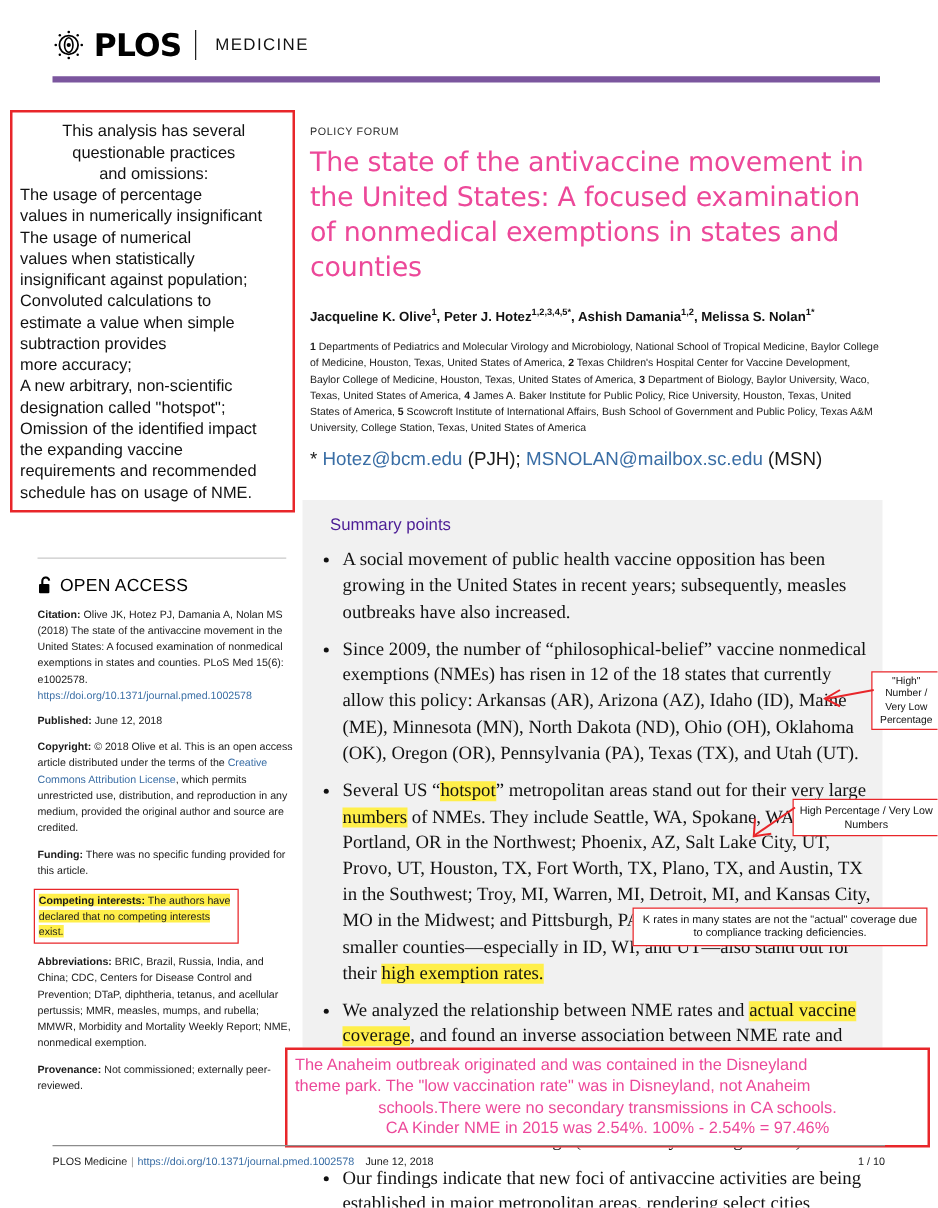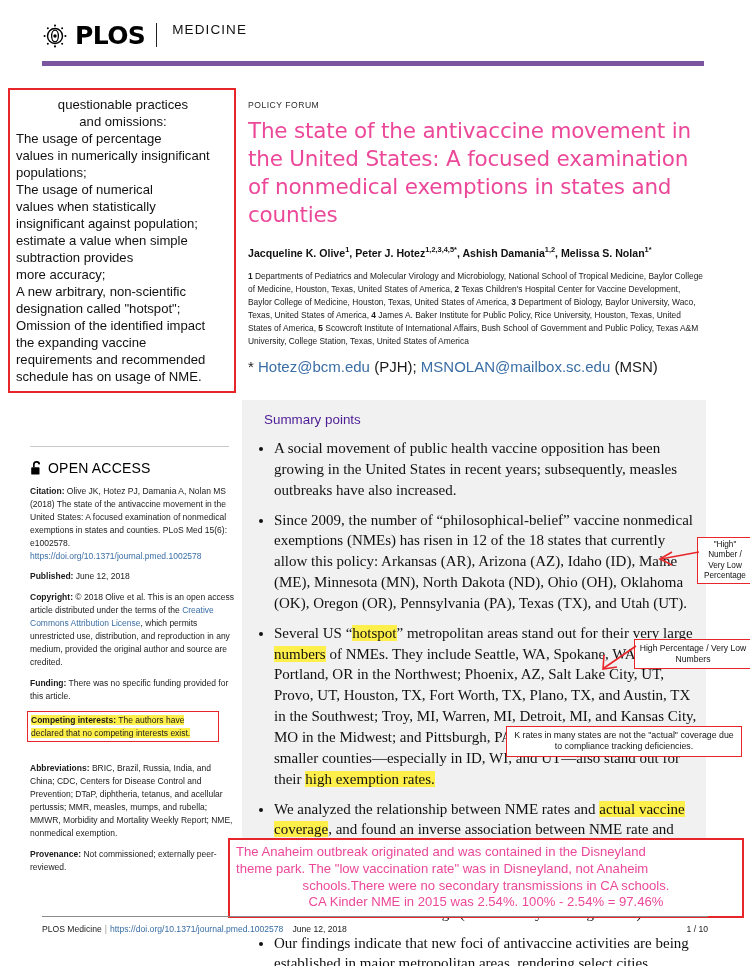--- a/index.html
+++ b/index.html
@@ -14,21 +14,21 @@
     overflow: hidden;
   }
 
   
   .header {
     position: absolute;
     left: 0; top: 0; width: 750px; height: 72px;
   }
   .plos-logo {
     position: absolute; left: 42px; top: 23px;
-    display: flex; gap: 7px;
+    display: flex; align-items: center; gap: 7px;
   }
   .plos-mark { width: 26px; height: 26px; display:block; }
   .plos-word {
     font-family: "DejaVu Sans", sans-serif;
     font-weight: 700;
     font-size: 25px;
     letter-spacing: -0.6px;
     color: #000;
     line-height: 1;
   }
@@ -86,23 +86,23 @@
     margin: 0 0 8px 0;
   }
   .meta-p b { font-weight: 700; }
   .meta-link { color: #3a6ea5; }
   .hl { background: #ffef4a; }
 
   .meta-competing {
     position: relative;
     border: 1.6px solid #e8262a;
     padding: 2px 3px 2px 3px;
-    margin: 0 0 20px -3px;
-    box-sizing: border-box;
-    width: 192px;
+    margin: 0 0 8px -3px;
+    box-sizing: border-box;
+    width: 164px;
   }
   .meta-competing .meta-p { margin: 0; }
 
   
   .main-col {
     position: absolute; left: 248px; top: 100px; width: 458px;
   }
   .kicker {
     font-size: 8.6px; letter-spacing: .5px; color: #2b2b2b;
     margin-bottom: 7px;
@@ -233,30 +233,31 @@
     </svg>
     <span class="plos-word">PLOS</span>
     <span class="plos-divider"></span>
     <span class="plos-journal">MEDICINE</span>
   </div>
   <div class="header-rule"></div>
 </div>
 
 <div class="annot-box annot-left">
   <div>
+    <div class="centered">This analysis has several</div>
     <div class="centered">questionable practices</div>
     <div class="centered">and omissions:</div>
   </div>
   <div>
     <div>The usage of percentage</div>
     <div>values in numerically insignificant</div>
-    <div>populations;</div>
     <div>The usage of numerical</div>
     <div>values when statistically</div>
     <div>insignificant against population;</div>
+    <div>Convoluted calculations to</div>
     <div>estimate a value when simple</div>
     <div>subtraction provides</div>
     <div>more accuracy;</div>
     <div>A new arbitrary, non-scientific</div>
     <div>designation called "hotspot";</div>
     <div>Omission of the identified impact</div>
     <div>the expanding vaccine</div>
     <div>requirements and recommended</div>
     <div>schedule has on usage of NME.</div>
   </div>

